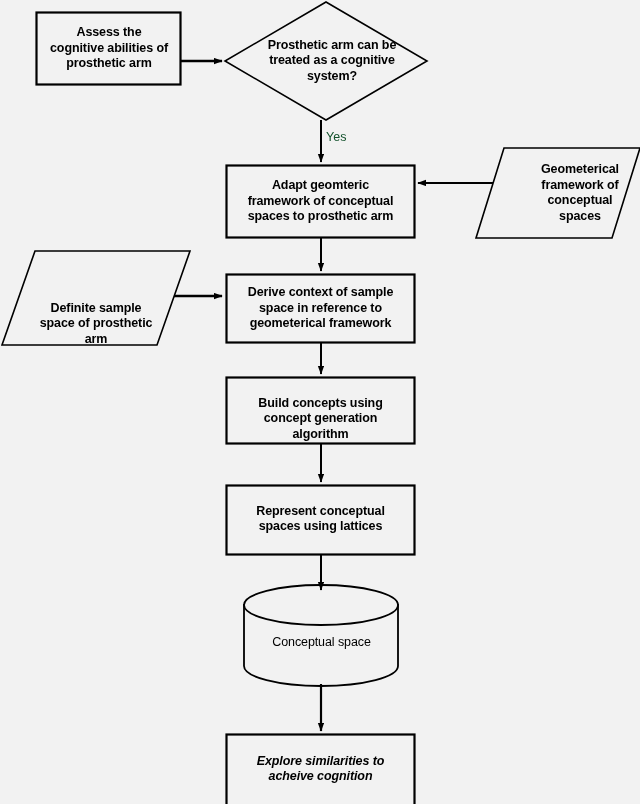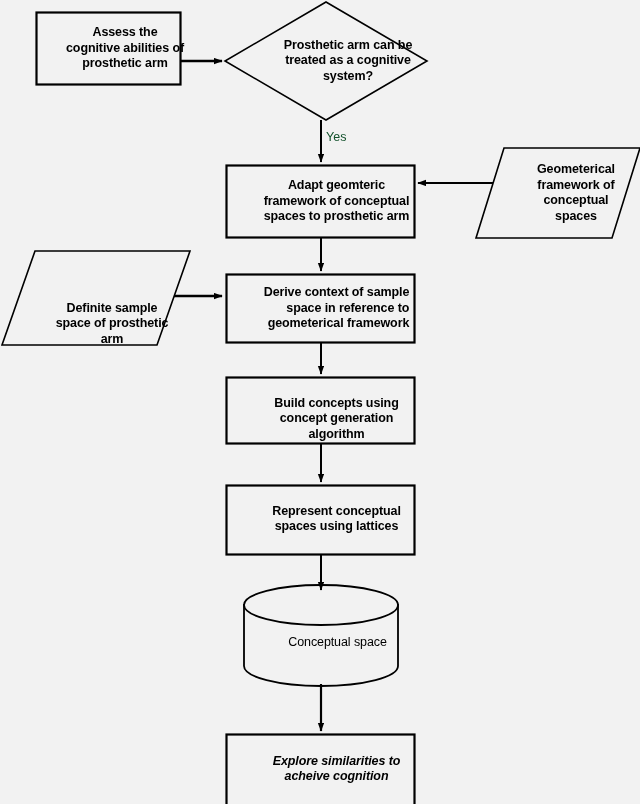--- a/index.html
+++ b/index.html
@@ -33,21 +33,20 @@
     display: flex;
     align-items: center;
     justify-content: center;
     text-align: center;
     color: #000;
     font-weight: bold;
     font-size: 12.5px;
     line-height: 15.5px;
     letter-spacing: -0.1px;
     pointer-events: auto;
-    padding-left: 16px;
   }
   .edge-label {
     position: absolute;
     color: #14532d;
     font-weight: normal;
     font-size: 12.5px;
     line-height: 14px;
     white-space: nowrap;
   }
 </style>
@@ -116,35 +115,35 @@
 treated as a cognitive
 system?</span>
   </div>
 
   <div class="node-text" style="left:227px; top:165px; width:187px; height:73px;">
     <span style="white-space:pre-line;">Adapt geomteric
 framework of conceptual
 spaces to prosthetic arm</span>
   </div>
 
-  <div class="node-text" style="left:500px; top:150px; width:120px; height:86px;">
+  <div class="node-text" style="left:520px; top:150px; width:120px; height:86px;">
     <span style="white-space:pre-line;">Geometerical
 framework of
 conceptual
 spaces</span>
   </div>
 
   <div class="node-text" style="left:22px; top:252px; width:148px; height:92px;margin-top:26px;">
     <span style="white-space:pre-line;">Definite sample
 space of prosthetic
 arm</span>
   </div>
 
   <div class="node-text" style="left:227px; top:274px; width:187px; height:69px;">
-    <span style="white-space:pre-line;text-align:right;">Derive context of sample
+    <span style="white-space:pre-line;">Derive context of sample
 space in reference to
 geometerical framework</span>
   </div>
 
   <div class="node-text" style="left:227px; top:377px; width:187px; height:84px;">
     <span style="white-space:pre-line;">Build concepts using
 concept generation
 algorithm</span>
   </div>
 

